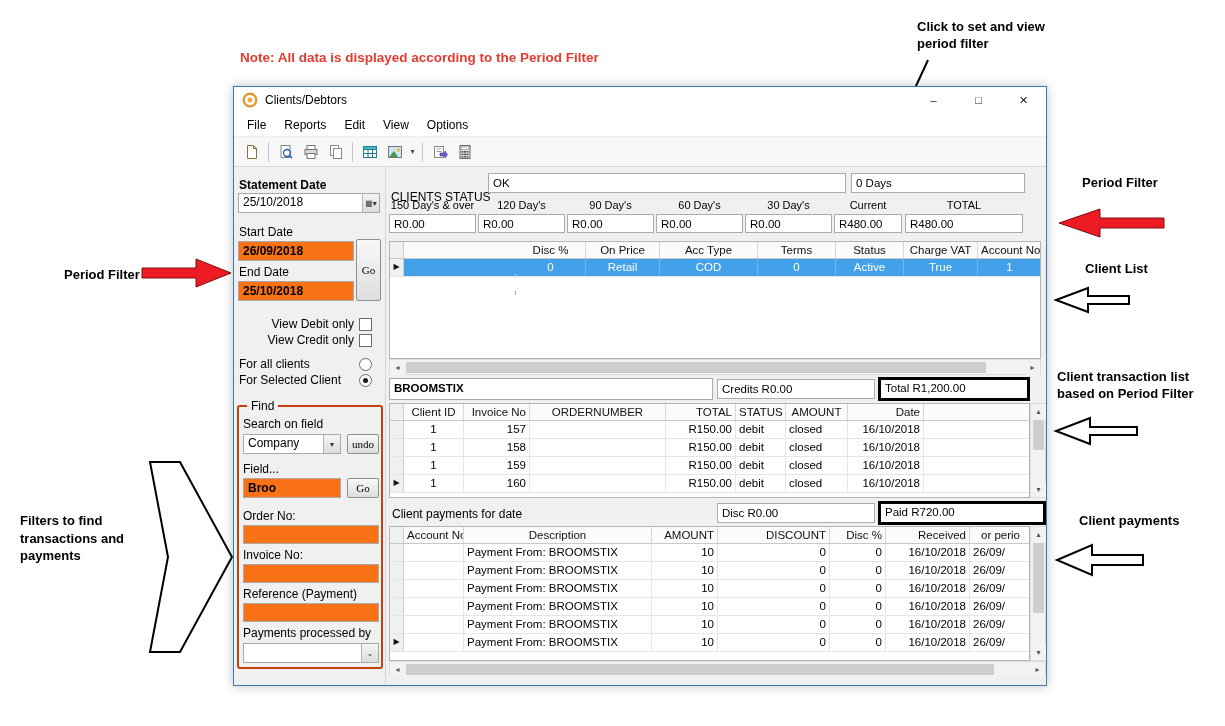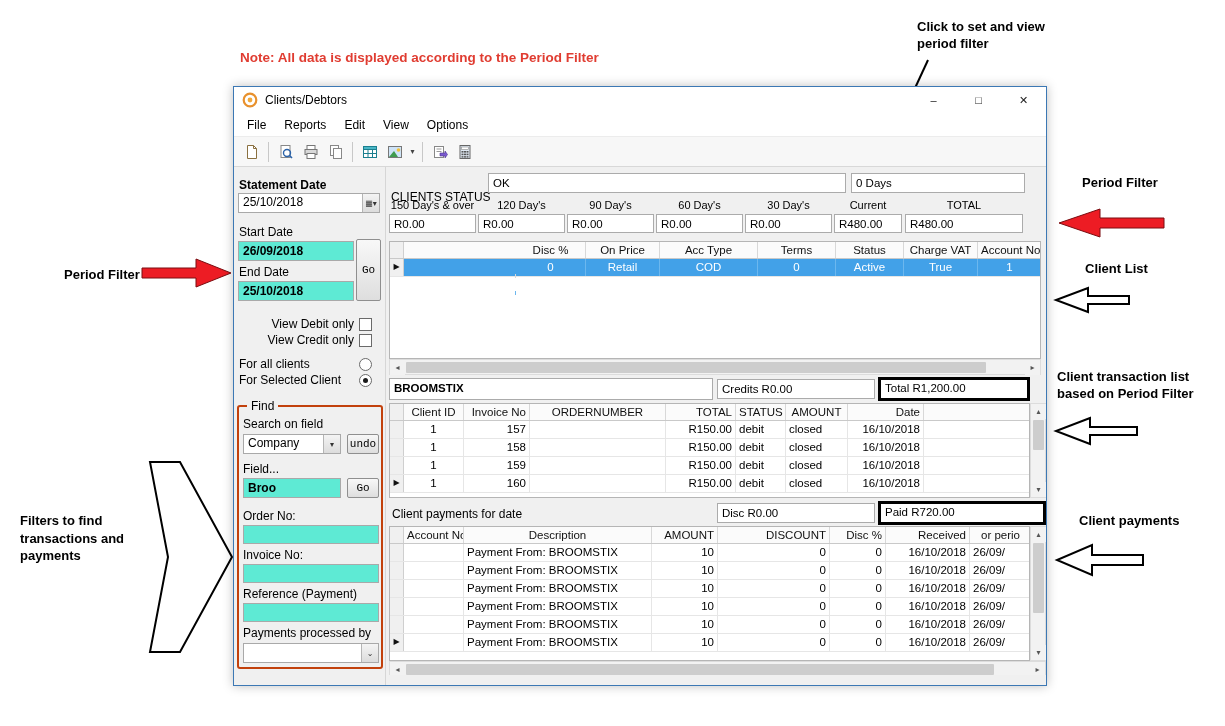--- a/index.html
+++ b/index.html
@@ -24,24 +24,24 @@
   .toolbar { height:30px; display:flex; align-items:center; padding:2px 5px; background:#f7f7f7; border-bottom:1px solid #d8d8d8; }
   .tb-btn { width:25px; height:25px; display:flex; align-items:center; justify-content:center; }
   .tb-caret { width:11px; height:25px; display:flex; align-items:center; justify-content:center; font-size:8px; color:#444; }
   .tb-sep { width:1px; height:20px; background:#c8c8c8; margin:0 4px; }
   .content { position:absolute; top:80px; left:0; right:0; bottom:0; background:#f0f0f0; }
 
   
   .sidebar { position:absolute; left:0; top:0; bottom:0; width:152px; background:#f0f0f0; border-right:1px solid #d6d6d6; }
   .lbl { position:absolute; font-size:12px; white-space:nowrap; }
   .lbl.b { font-weight:bold; }
-  .tb { position:absolute; border:1px solid #a9a9a9; background:#5eead4; font:12px "Liberation Sans",sans-serif; padding:7px 4px; color:#000; }
+  .tb { position:absolute; border:1px solid #a9a9a9; background:#f97316; font:12px "Liberation Sans",sans-serif; padding:7px 4px; color:#000; }
   .tb.bold { font-weight:bold; }
   .btn { position:absolute; border:1px solid #8f8f8f; background:linear-gradient(#f8f8f8,#dedede); font-size:11px;
-         display:flex; align-items:center; justify-content:center; border-radius:2px; font-family:Liberation Mono, monospace; }
+         display:flex; align-items:center; justify-content:center; border-radius:2px; font-family:Liberation Serif, serif; }
   .combo { position:absolute; border:1px solid #a9a9a9; background:#fff; display:flex; align-items:stretch; }
   .combo .cval { flex:1; padding:1px 4px; font-size:12px; overflow:hidden; white-space:nowrap; }
   .combo .cbtn { width:17px; background:linear-gradient(#f4f4f4,#dcdcdc); border-left:1px solid #b5b5b5;
                  display:flex; align-items:center; justify-content:center; font-size:8px; color:#333; }
   .chk-row { position:absolute; display:flex; align-items:center; justify-content:flex-end; gap:5px; font-size:12px; }
   .rad-row { position:absolute; display:flex; align-items:center; justify-content:space-between; font-size:12px; }
   .cbx { width:13px; height:13px; border:1px solid #6a6a6a; background:#fff; display:inline-block; flex:none; }
   .rad { width:13px; height:13px; border:1px solid #6a6a6a; border-radius:50%; background:#fff; display:inline-block; position:relative; flex:none; }
   .rad.sel::after { content:""; position:absolute; left:3px; top:3px; width:5px; height:5px; border-radius:50%; background:#1a1a1a; }
   .group { position:absolute; border:2px solid #c2410c; border-radius:3px; }

